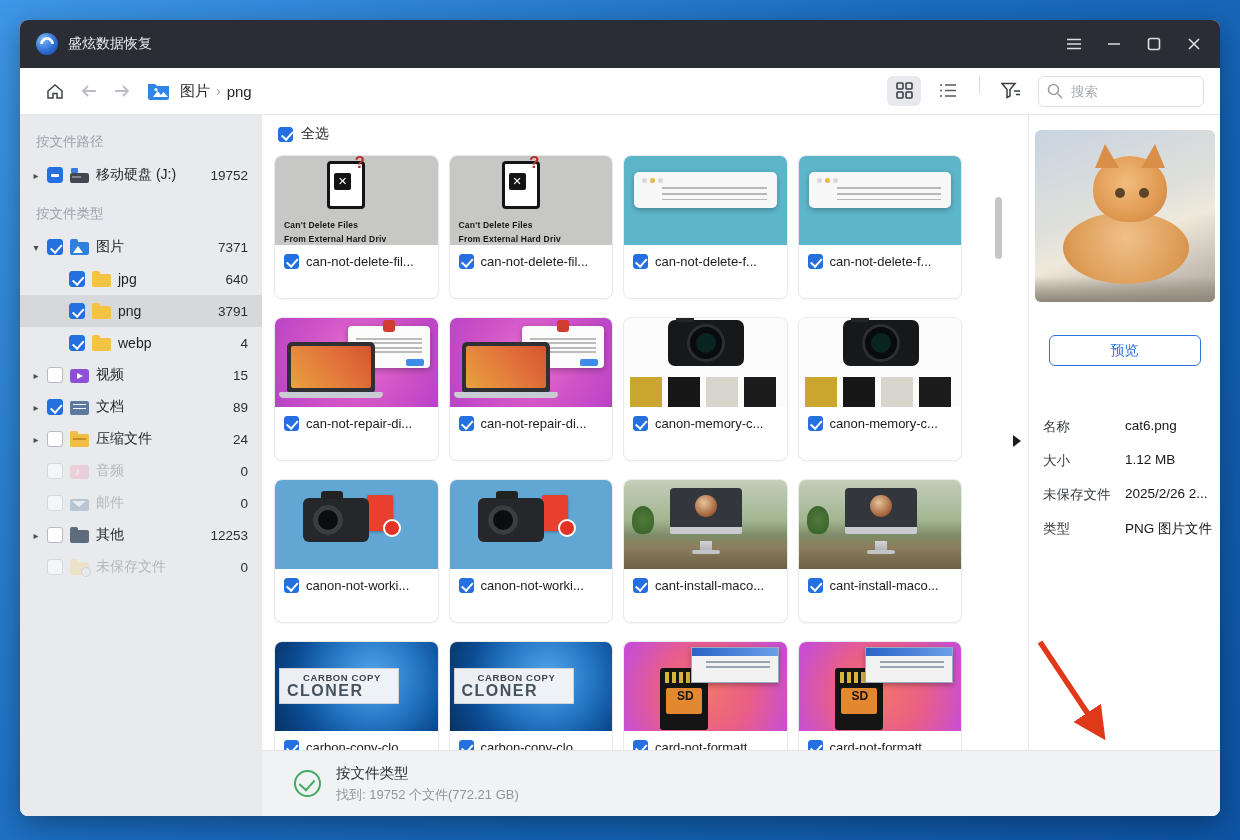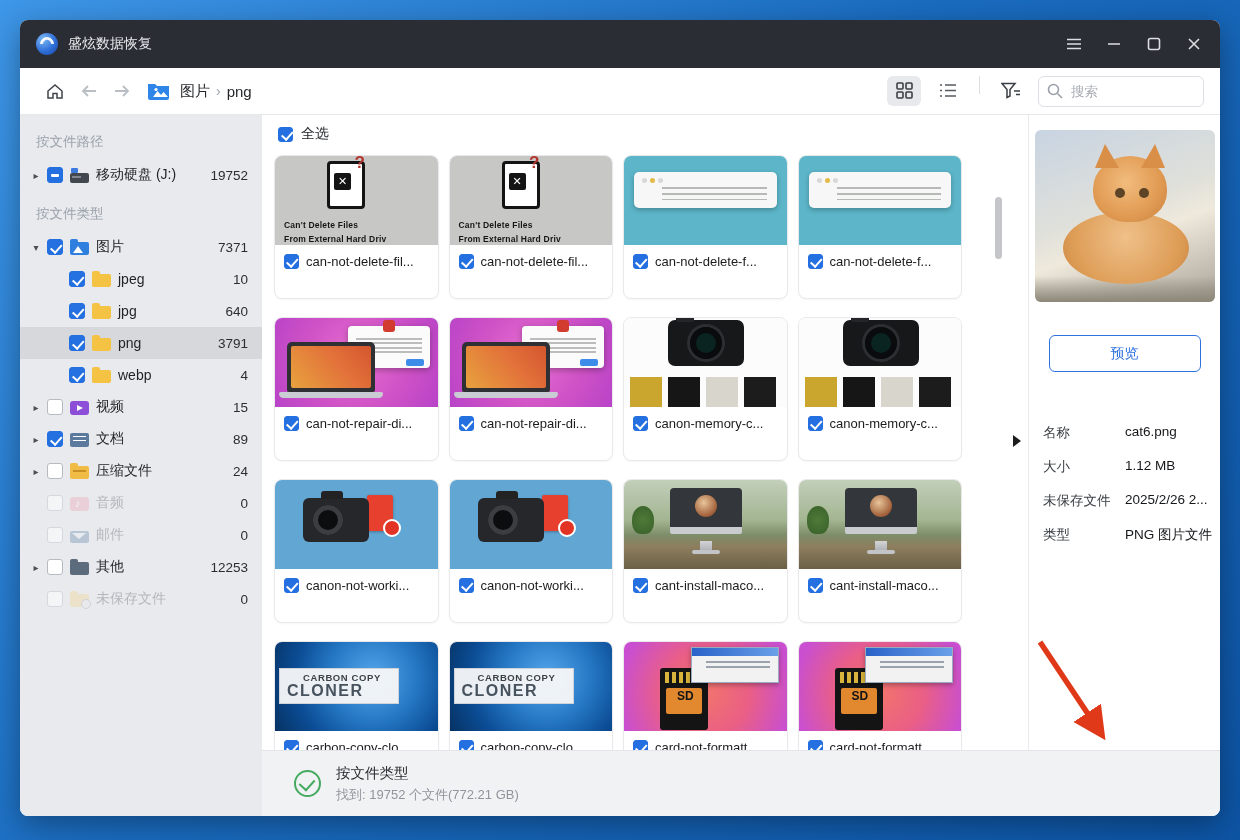--- a/index.html
+++ b/index.html
@@ -166,21 +166,21 @@
 
   
   .preview-panel { width:192px; flex:none; border-left:1px solid #e8e9ec; background:#fff; display:flex; flex-direction:column; align-items:center; padding-top:15px; overflow:hidden; }
   .preview-img { width:180px; height:172px; border-radius:6px; position:relative; overflow:hidden; background:linear-gradient(160deg,#c8d4e2 0%,#dfe0da 45%,#efe9dc 60%,#a9a398 100%); flex:none; }
   .pv-head { position:absolute; left:58px; top:26px; width:74px; height:66px; border-radius:50% 50% 46% 46%; background:radial-gradient(circle at 45% 40%,#f2bc7e 0%,#e09a52 60%,#c97f3e 100%); z-index:2; }
   .pv-head::before { content:""; position:absolute; left:2px; top:-12px; border-left:10px solid transparent; border-right:14px solid transparent; border-bottom:24px solid #d98f48; }
   .pv-head::after { content:""; position:absolute; right:2px; top:-12px; border-left:14px solid transparent; border-right:10px solid transparent; border-bottom:24px solid #d98f48; }
   .pv-eyes { position:absolute; left:80px; top:58px; width:10px; height:10px; border-radius:50%; background:#5d4426; box-shadow:24px 0 0 #5d4426; z-index:3; }
   .pv-body { position:absolute; left:28px; top:82px; width:126px; height:72px; border-radius:50%; background:radial-gradient(circle at 50% 35%,#efc089 0%,#dd9c55 70%,#c9823f 100%); z-index:1; }
   .pv-sill { position:absolute; left:0; bottom:0; width:100%; height:26px; background:linear-gradient(180deg,rgba(0,0,0,0),#8d877a); }
-  .preview-btn { margin-top:33px; width:152px; height:37px; border:1.5px solid #2e72e0; border-radius:6px; background:#fff; color:#2e72e0; font-size:14px; display:flex; align-items:center; justify-content:center; cursor:pointer; flex:none; font-family:inherit; }
+  .preview-btn { margin-top:33px; width:152px; height:31px; border:1.5px solid #2e72e0; border-radius:6px; background:#fff; color:#2e72e0; font-size:14px; display:flex; align-items:center; justify-content:center; cursor:pointer; flex:none; font-family:inherit; }
   .details { margin-top:44px; width:100%; }
   .detail-row { display:flex; padding:8px 8px 8px 14px; font-size:13.5px; }
   .dlabel { width:82px; color:#3c4046; flex:none; }
   .dvalue { color:#15171a; white-space:nowrap; overflow:hidden; }
 
   
   .bottombar { height:66px; flex:none; background:#f1f2f4; border-top:1px solid #e3e4e7; display:flex; align-items:center; padding:0 14px 0 32px; }
   .status-ic { width:27px; height:27px; border-radius:50%; border:2.5px solid #43aa5f; position:relative; margin-right:15px; flex:none; }
   .status-ic::after { content:""; position:absolute; left:6px; top:4px; width:8px; height:12px; border:solid #43aa5f; border-width:0 2.5px 2.5px 0; transform:rotate(42deg); }
   .status-texts { display:flex; flex-direction:column; gap:3px; }
@@ -304,27 +304,20 @@
     <span class="exp">▾</span>
     <span class="cb checked"></span>
     <span class="ic ic-image"></span>
     <span class="tlabel">图片</span>
     <span class="tcount">7371</span>
   </div>
           <div class="tree-item child">
     <span class="exp"></span>
     <span class="cb checked"></span>
     <span class="ic ic-folder"></span>
-    <span class="tlabel">jpeg</span>
-    <span class="tcount">10</span>
-  </div>
-          <div class="tree-item child">
-    <span class="exp"></span>
-    <span class="cb checked"></span>
-    <span class="ic ic-folder"></span>
     <span class="tlabel">jpg</span>
     <span class="tcount">640</span>
   </div>
           <div class="tree-item child selected">
     <span class="exp"></span>
     <span class="cb checked"></span>
     <span class="ic ic-folder"></span>
     <span class="tlabel">png</span>
     <span class="tcount">3791</span>
   </div>

